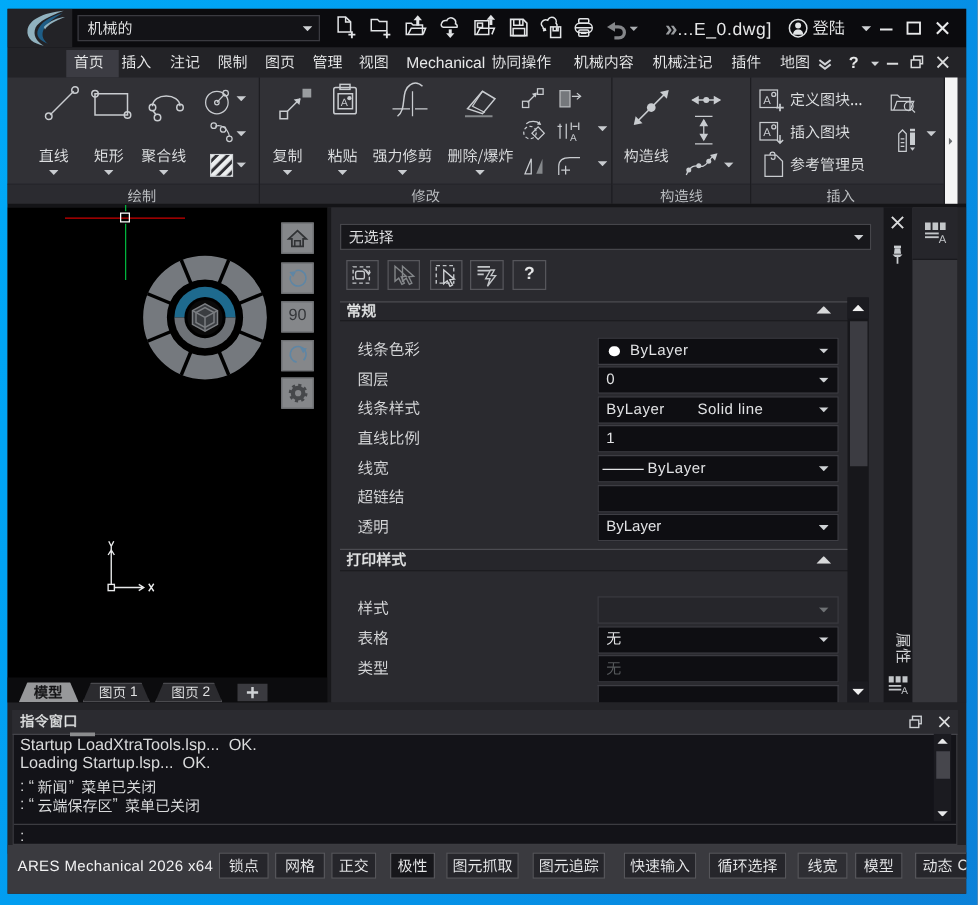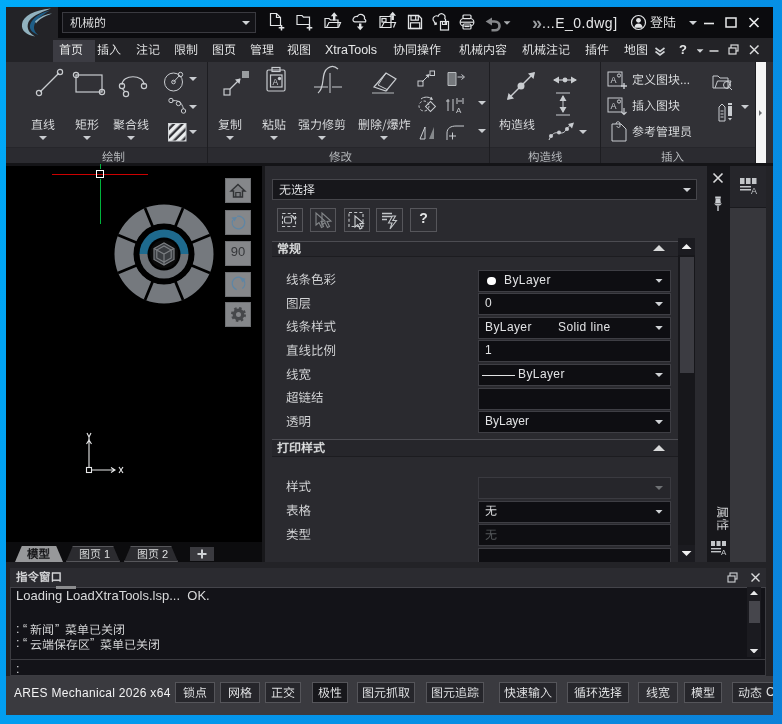--- a/index.html
+++ b/index.html
@@ -271,21 +271,21 @@
       </svg>
     </div>
 <div style="position:absolute;left:281.0px;top:36.0px;line-height:0">
       <svg width="24" height="15">
         <g transform="translate(0,11) scale(0.012000,-0.012000)" fill="#e6e7e8">
           <use href="#g89C6" x="0"></use>
           <use href="#g56FE" x="1000"></use>
         </g>
       </svg>
     </div>
-<div style="position:absolute;top:36.0px;font:12.5px 'Liberation Sans',sans-serif;color:#e6e7e8;white-space:pre;line-height:14.4px;left:319.0px;">XtraTools</div>
+<div style="position:absolute;top:36.0px;font:12.5px 'Liberation Sans',sans-serif;color:#e6e7e8;white-space:pre;line-height:14.4px;left:319.0px;">Mechanical</div>
 <div style="position:absolute;left:387.0px;top:36.0px;line-height:0">
       <svg width="48" height="15">
         <g transform="translate(0,11) scale(0.012000,-0.012000)" fill="#e6e7e8">
           <use href="#g534F" x="0"></use>
           <use href="#g540C" x="1000"></use>
           <use href="#g64CD" x="2000"></use>
           <use href="#g4F5C" x="3000"></use>
         </g>
       </svg>
     </div>
@@ -991,21 +991,22 @@
       </svg>
     </div>
 <svg style="position:absolute;left:720.0px;top:564.0px" width="13" height="13" viewBox="0 0 13 13">
       <rect x="4" y="2" width="7" height="6" fill="none" stroke="#cfd2d5" stroke-width="1.1"></rect>
       <rect x="2" y="5" width="7" height="6" fill="#2b2b30" stroke="#cfd2d5" stroke-width="1.1"></rect>
     </svg>
 <svg style="position:absolute;left:743.0px;top:564.0px" width="13" height="13" viewBox="0 0 13 13">
       <path d="M2.5 2.5 L10.5 10.5 M10.5 2.5 L2.5 10.5" stroke="#dadbdc" stroke-width="1.4"></path>
     </svg>
 <div style="position:absolute;left:50.0px;top:579.0px;width:20.0px;height:2.5px;background:#8b8c8e"></div>
-<div style="position:absolute;top:581.5px;font:13.0px 'Liberation Sans',sans-serif;color:#d9dadb;white-space:pre;line-height:14.9px;left:10.0px;">Loading LoadXtraTools.lsp...  OK.</div>
+<div style="position:absolute;top:581.5px;font:13.0px 'Liberation Sans',sans-serif;color:#d9dadb;white-space:pre;line-height:14.9px;left:10.0px;">Startup LoadXtraTools.lsp...  OK.</div>
+<div style="position:absolute;top:596.0px;font:13.0px 'Liberation Sans',sans-serif;color:#d9dadb;white-space:pre;line-height:14.9px;left:10.0px;">Loading Startup.lsp...  OK.</div>
 <div style="position:absolute;top:614.5px;font:12.5px 'Liberation Sans',sans-serif;color:#d9dadb;white-space:pre;line-height:14.4px;left:10.0px;">: “</div>
 <div style="position:absolute;left:24.0px;top:616.0px;line-height:0">
       <svg width="24" height="15">
         <g transform="translate(0,11) scale(0.012000,-0.012000)" fill="#d9dadb">
           <use href="#g65B0" x="0"></use>
           <use href="#g95FB" x="1000"></use>
         </g>
       </svg>
     </div>
 <div style="position:absolute;top:614.5px;font:12.5px 'Liberation Sans',sans-serif;color:#d9dadb;white-space:pre;line-height:14.4px;left:49.0px;">”</div>

